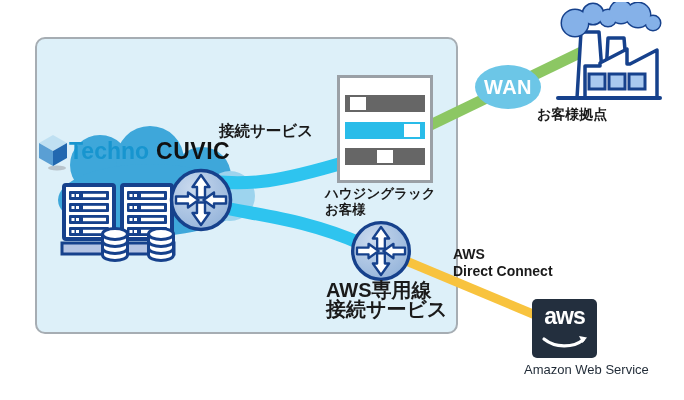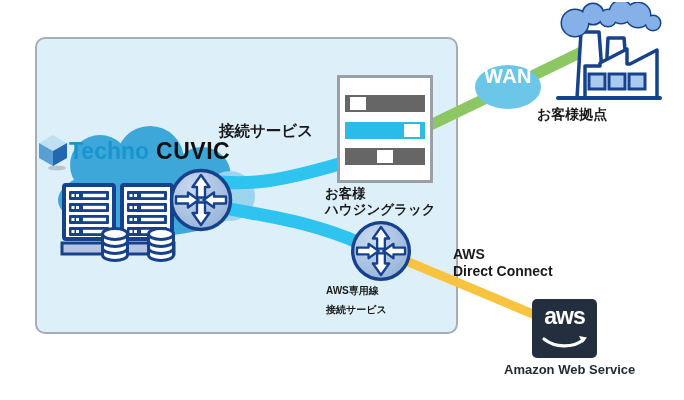--- a/index.html
+++ b/index.html
@@ -50,40 +50,40 @@
     border:3px solid #9aa0a6;z-index:5;
   }
   .rack-bar{position:absolute;left:5px;right:5px;height:17px;}
   .bar-gray{background:var(--bar-gray);}
   .bar-cyan{background:var(--bar-cyan);}
   .bar-sq{position:absolute;top:2px;width:16px;height:13px;background:#fff;}
   
   #wan-badge{
     left:475px;top:65px;width:66px;height:44px;border-radius:50%;
     background:var(--wan-fill);color:#fff;font-weight:bold;font-size:20px;
-    display:flex;align-items:flex-start;justify-content:center;z-index:6;letter-spacing:.5px;
+    display:flex;align-items:center;justify-content:center;z-index:6;letter-spacing:.5px;
   }
   
   #aws-box{
     left:532px;top:299px;width:65px;height:59px;background:var(--aws-dark);
     border-radius:5px;z-index:5;
   }
   #aws-word{position:absolute;left:0;right:0;top:4px;text-align:center;color:#fff;
     font-size:23px;font-weight:bold;letter-spacing:-1px;line-height:26px;}
   #aws-smile{position:absolute;left:9px;bottom:8px;}
   .smile{stroke:#fff;stroke-width:3.2;fill:none;stroke-linecap:round;}
   .smile-tip{fill:#fff;}
   
   .lbl{z-index:7;text-align:left;color:var(--text-dark);white-space:nowrap;}
   #lan-label{left:219px;top:121px;width:120px;font-size:15.5px;font-weight:700;line-height:20px;}
   #housing-label{left:325px;top:186px;width:120px;font-size:13.5px;font-weight:700;line-height:16px;}
-  #aws-line-label{left:326px;top:281px;width:120px;font-size:10px;font-weight:700;line-height:19px;}
+  #aws-line-label{left:326px;top:281px;width:120px;font-size:20px;font-weight:700;line-height:19px;}
   #direct-connect-label{left:453px;top:246px;width:120px;font-size:14px;font-weight:600;line-height:17px;}
   #customer-site-label{left:537px;top:106px;width:120px;font-size:14px;font-weight:700;}
-  #aws-caption{left:504px;top:362px;width:146px;font-size:13px;font-weight:700;color:#1f2a36;}
+  #aws-caption{left:524px;top:362px;width:146px;font-size:13px;font-weight:400;color:#1f2a36;}
   
   #logo{left:37px;top:133px;width:210px;height:40px;z-index:6;}
   #logo-text{position:absolute;left:32px;top:5px;font-size:23px;white-space:nowrap;}
   #logo-part1{color:#1795cf;font-weight:700;}
   #logo-part2{color:#111;font-weight:800;letter-spacing:.5px;margin-left:7px;}
 </style>
 </head>
 <body>
 
 <div id="stage">
@@ -229,22 +229,22 @@
       <path class="smile" d="M3,3 C14,12 32,12 42,4"></path>
       <polygon class="smile-tip" points="46,1.5 38,0 41.5,7"></polygon>
     </svg>
   </div>
 
   <div id="lan-label" class="abs lbl">
     <div>接続サービス</div>
   </div>
 
   <div id="housing-label" class="abs lbl">
+    <div>ハウジングラック</div>
     <div>お客様</div>
-    <div>ハウジングラック</div>
   </div>
 
   <div id="aws-line-label" class="abs lbl">
     <div>AWS専用線</div>
     <div>接続サービス</div>
   </div>
 
   <div id="direct-connect-label" class="abs lbl">
     <div>AWS</div>
     <div>Direct Connect</div>

